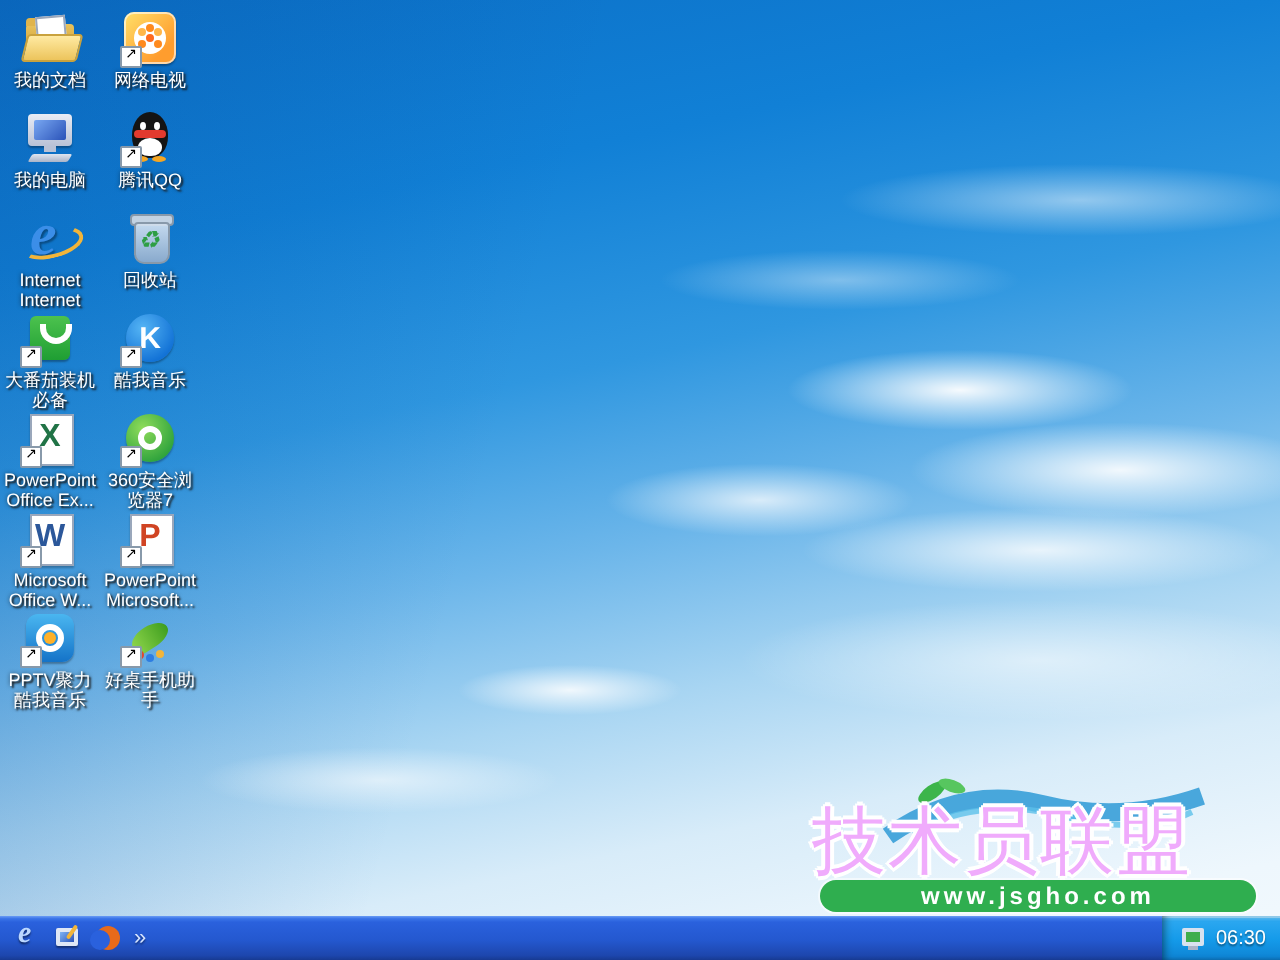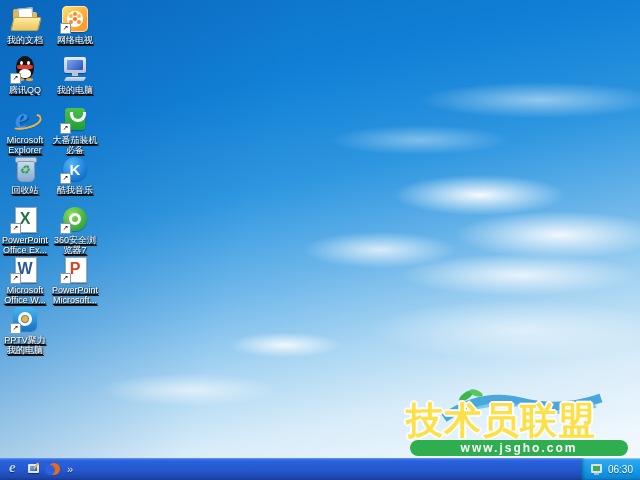--- a/index.html
+++ b/index.html
@@ -17,21 +17,21 @@
       radial-gradient(ellipse 120px 20px at 420px 140px, rgba(255,255,255,.4), rgba(255,255,255,0) 75%),
       radial-gradient(ellipse 80px 18px at 285px 345px, rgba(255,255,255,.85), rgba(255,255,255,0) 70%),
       radial-gradient(ellipse 120px 22px at 190px 390px, rgba(255,255,255,.6), rgba(255,255,255,0) 75%),
       radial-gradient(ellipse 200px 40px at 520px 330px, rgba(255,255,255,.55), rgba(255,255,255,0) 75%),
       linear-gradient(105deg, rgba(6,70,150,.22), rgba(6,70,150,0) 40%),
       linear-gradient(168deg,#0b6fc6 0%,#1180d6 22%,#2f97e0 40%,#6cb6ea 55%,#a8d5f2 68%,#d8ecf9 80%,#eef7fd 92%,#f2f9fd 100%);
   }
 
   
   .icons-grid{position:absolute;left:0;top:4px;display:grid;
-    grid-template-columns:50px 50px;grid-auto-rows:50px;justify-items:center;text-decoration:underline;}
+    grid-template-columns:50px 50px;grid-auto-rows:50px;justify-items:center;}
   .cell{width:50px;display:flex;flex-direction:column;align-items:center;cursor:pointer;}
   .ic{width:30px;height:30px;position:relative;flex:none;margin-bottom:1px;}
   .lbl{font-size:9px;line-height:10px;color:#fff;text-align:center;
        text-shadow:1px 1px 1px #1b1b1b,0 0 2px rgba(0,0,0,.55);
        max-width:56px;overflow-wrap:break-word;}
   .sc{position:absolute;left:0;bottom:0;width:9px;height:9px;background:#fff;
       border:1px solid #8899aa;border-radius:1px;font-size:7px;line-height:8px;
       text-align:center;color:#000;z-index:5;}
   .sc::before{content:"\2197";}
 
@@ -163,22 +163,22 @@
   
   .i-xt .cir24{background:radial-gradient(circle at 40% 35%,#4a5d80,#141c30 78%);
     box-shadow:inset 0 0 0 2px #33415e,0 1px 2px rgba(0,0,0,.45);}
   .i-xt .blade{position:absolute;left:14px;top:6px;width:5px;height:9px;background:#d23a2e;
     transform:rotate(25deg);border-radius:2px;}
   .i-xt .dotw{position:absolute;left:13px;top:14px;width:4px;height:4px;background:#e8eef8;border-radius:50%;}
 
   
   .watermark{position:absolute;right:2px;bottom:24px;width:236px;height:62px;}
   .wm-swoosh{position:absolute;left:34px;top:-6px;z-index:1;}
-  .wm-title{position:absolute;left:4px;top:2px;z-index:2;font-size:37px;font-weight:bold;
-    letter-spacing:1px;color:#fde047;white-space:nowrap;
+  .wm-title{position:absolute;left:4px;top:2px;z-index:2;font-size:37px;font-weight:normal;
+    letter-spacing:1px;color:#f0abfc;white-space:nowrap;
     text-shadow:-2px 0 0 #fff,2px 0 0 #fff,0 -2px 0 #fff,0 2px 0 #fff,
       -1px -1px 0 #fff,1px 1px 0 #fff,-1px 1px 0 #fff,1px -1px 0 #fff;}
   .wm-banner{position:absolute;left:8px;bottom:0;width:218px;height:16px;border-radius:8px;
     background:#2fae4f;box-shadow:0 0 0 1px rgba(255,255,255,.55);z-index:3;
     display:flex;align-items:center;justify-content:center;
     color:#fff;font-weight:bold;font-size:12px;letter-spacing:2px;}
 
   
   .taskbar{position:absolute;left:0;bottom:0;width:640px;height:22px;display:flex;align-items:center;
     background:linear-gradient(180deg,#6a9cf5 0%,#3a74e8 6%,#2a61dd 14%,#2458cf 55%,#1d46ad 90%,#173a92 100%);}
@@ -242,70 +242,70 @@
       <div class="ic i-wall">
         <i class="sq"></i>
           <i class="cirw"></i>
           <i class="petals"></i>
         <span class="sc"></span>
       </div>
       <div class="lbl">网络电视</div>
     </div>
 
     <div class="cell">
+      <div class="ic i-comp">
+        <i class="mon"></i>
+          <i class="scr"></i>
+          <i class="stand"></i>
+          <i class="kbd"></i>
+      </div>
+      <div class="lbl">我的电脑</div>
+    </div>
+
+    <div class="cell">
       <div class="ic i-qq">
         <i class="body"></i>
           <i class="eye"></i>
           <i class="scarf"></i>
           <i class="belly"></i>
           <i class="feet"></i>
         <span class="sc"></span>
       </div>
       <div class="lbl">腾讯QQ</div>
     </div>
 
-    <div class="cell">
-      <div class="ic i-comp">
-        <i class="mon"></i>
-          <i class="scr"></i>
-          <i class="stand"></i>
-          <i class="kbd"></i>
-      </div>
-      <div class="lbl">我的电脑</div>
-    </div>
-
 
 
     <div class="cell">
       <div class="ic i-ie">
         <span class="e">e</span>
           <i class="ring"></i>
       </div>
-      <div class="lbl">Microsoft Explorer</div>
-    </div>
-
-    <div class="cell">
-      <div class="ic i-tomato">
-        <i class="bag"></i>
-          <i class="handle"></i>
-        <span class="sc"></span>
-      </div>
-      <div class="lbl">大番茄装机必备</div>
+      <div class="lbl">Internet Internet</div>
     </div>
 
     <div class="cell">
       <div class="ic i-bin">
         <i class="lid"></i>
           <i class="body"></i>
           <i class="rec"></i>
       </div>
       <div class="lbl">回收站</div>
     </div>
 
     <div class="cell">
+      <div class="ic i-tomato">
+        <i class="bag"></i>
+          <i class="handle"></i>
+        <span class="sc"></span>
+      </div>
+      <div class="lbl">大番茄装机必备</div>
+    </div>
+
+    <div class="cell">
       <div class="ic i-kuwo">
         <i class="cir24"></i>
           <span class="glyph">K</span>
         <span class="sc"></span>
       </div>
       <div class="lbl">酷我音乐</div>
     </div>
 
     <div class="cell">
       <div class="ic i-off">
@@ -344,23 +344,33 @@
       <div class="lbl">PowerPoint Microsoft...</div>
     </div>
 
     <div class="cell">
       <div class="ic i-pptv">
         <i class="sq24"></i>
           <i class="ring"></i>
           <i class="dot"></i>
         <span class="sc"></span>
       </div>
-      <div class="lbl">PPTV聚力 我的电脑</div>
-    </div>
-
+      <div class="lbl">PPTV聚力 酷我音乐</div>
+    </div>
+
+    <div class="cell">
+      <div class="ic i-assist">
+        <i class="leaf"></i>
+          <i class="d1"></i>
+          <i class="d2"></i>
+          <i class="d3"></i>
+        <span class="sc"></span>
+      </div>
+      <div class="lbl">好桌手机助手</div>
+    </div>
 
 
   </div>
 
   <div class="watermark">
     <svg class="wm-swoosh" width="170" height="40" viewBox="0 0 170 40">
       <path d="M8 30 Q45 4 85 14 T165 10" stroke="#2e9ad6" stroke-width="9" fill="none" opacity="0.85"></path>
       <path d="M20 28 Q55 10 95 20 T160 18" stroke="#5cc1ea" stroke-width="3" fill="none" opacity="0.8"></path>
       <ellipse cx="30" cy="8" rx="8" ry="3.5" fill="#3cb54a" transform="rotate(-35 30 8)"></ellipse>
       <ellipse cx="40" cy="5" rx="7" ry="3" fill="#57c65f" transform="rotate(20 40 5)"></ellipse>

